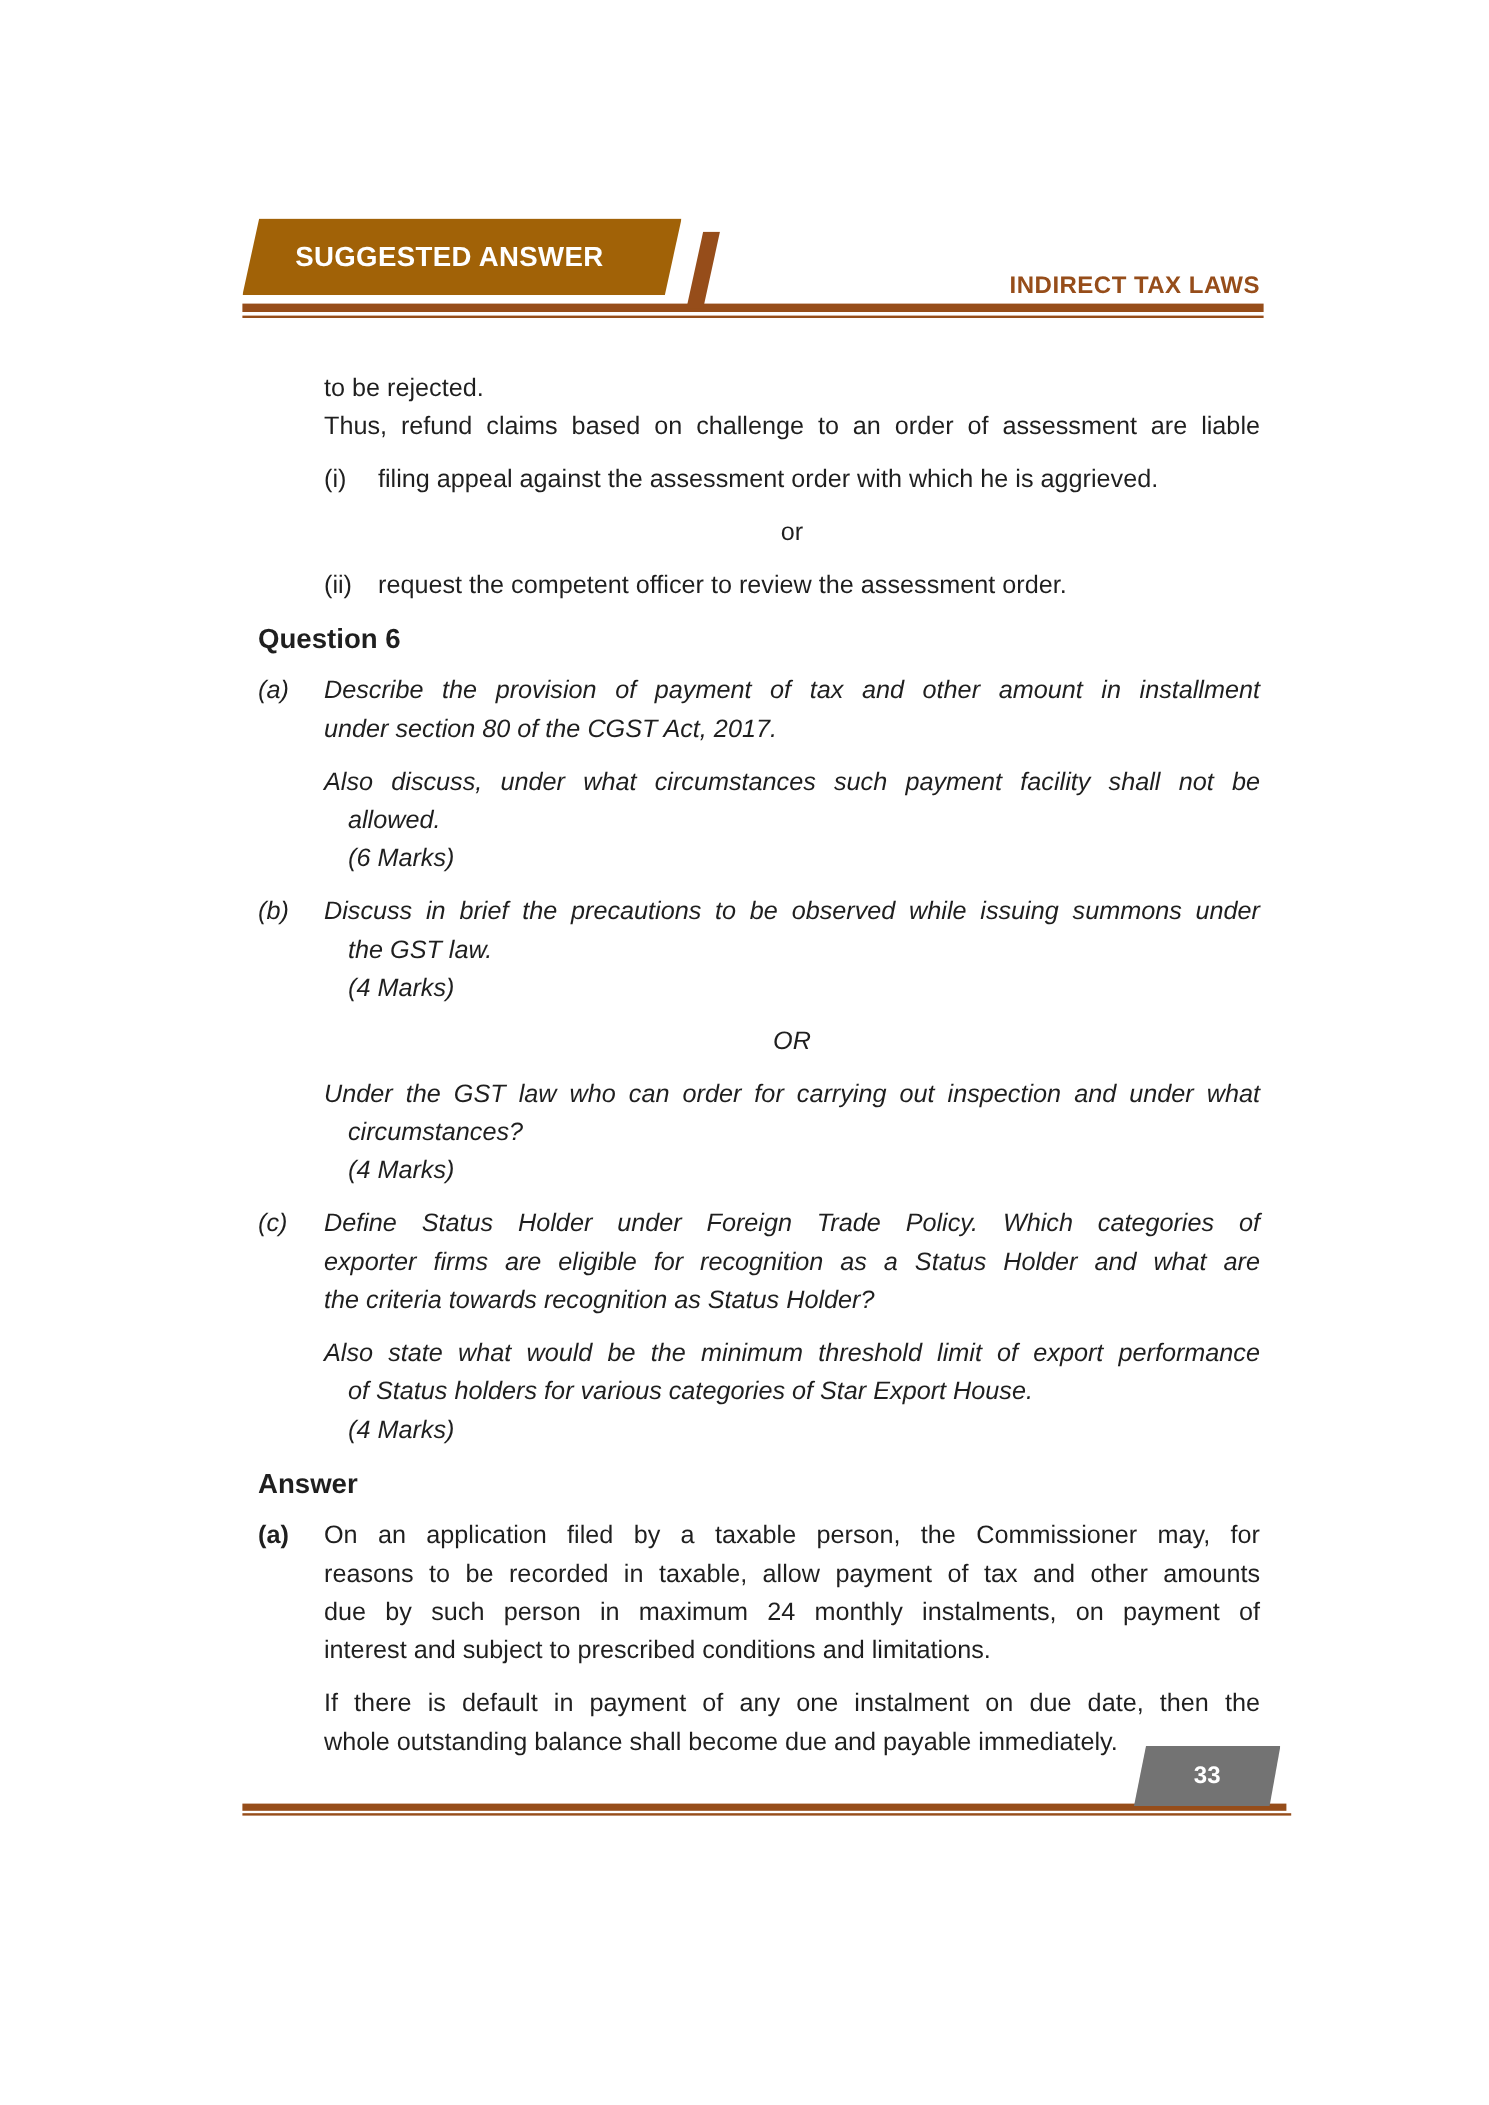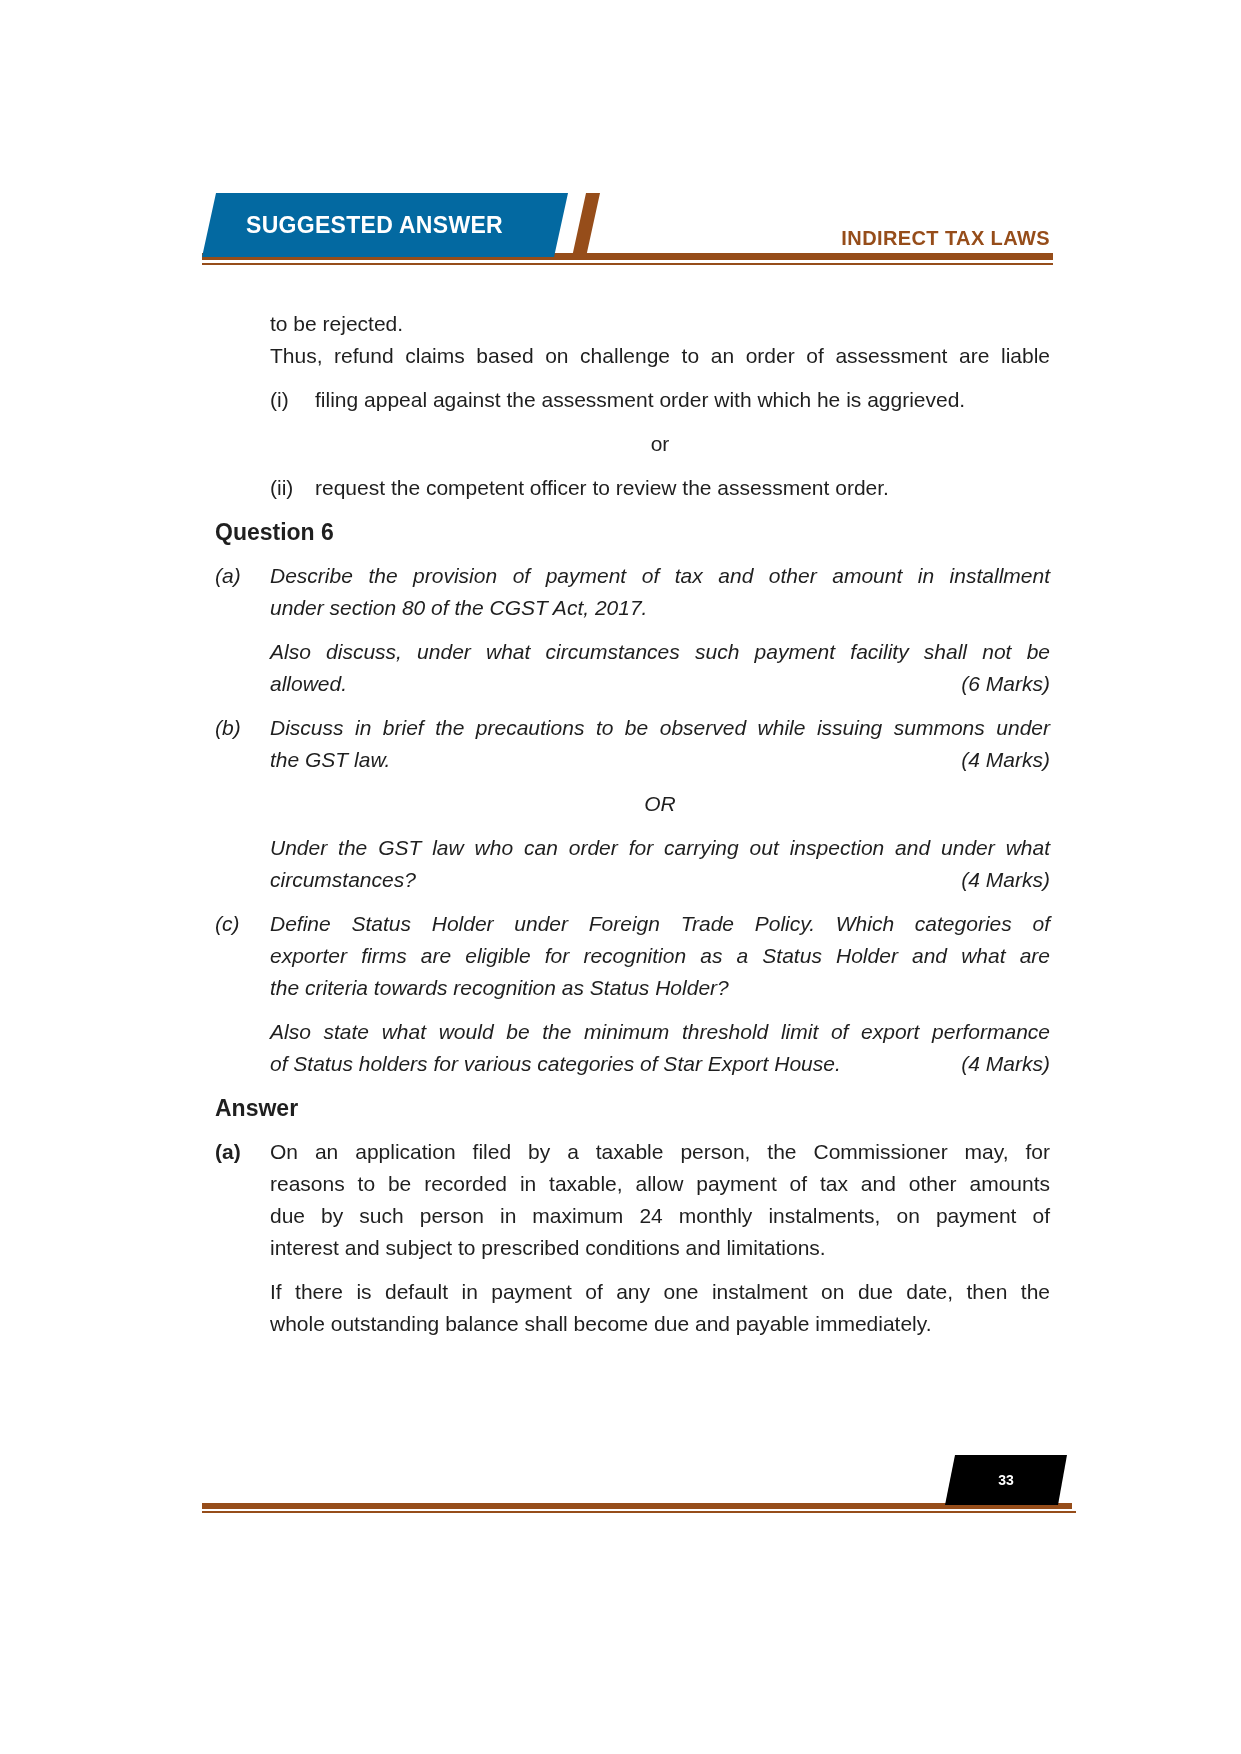--- a/index.html
+++ b/index.html
@@ -6,22 +6,22 @@
   .page {
     position:relative; width:1241px; height:1754px; margin:0 auto;
     background:#ffffff; overflow:hidden;
     font-family:"Liberation Sans","DejaVu Sans",sans-serif;
     color:#1f1f1f;
   }
   
   .hrule-thick { position:absolute; left:202px; top:253px; width:851px; height:7px; background:#964d1a; }
   .hrule-thin  { position:absolute; left:202px; top:263px; width:851px; height:2px; background:#964d1a; }
   .banner {
-    position:absolute; left:202px; top:193px; width:366px; height:64px;
-    background:#0369a1;
+    position:absolute; left:202px; top:182px; width:366px; height:64px;
+    background:#a16207;
     clip-path:polygon(14px 0, 366px 0, 352px 100%, 0 100%);
   }
   .banner-label {
     position:absolute; left:44px; top:0; height:64px; line-height:64px;
     color:#ffffff; font-weight:bold; font-size:23px; letter-spacing:0.3px;
     white-space:nowrap;
   }
   .accent-band {
     position:absolute; left:572px; top:193px; width:28px; height:64px;
     background:#964d1a;
@@ -41,31 +41,31 @@
   .it { font-style:italic; }
   .item { display:flex; }
   .item.lvl0 { margin-left:0; }
   .item.lvl0 > .label { flex:0 0 55px; }
   .item.lvl1 { margin-left:55px; }
   .item.lvl1 > .label { flex:0 0 45px; }
   .itext { flex:1 1 auto; min-width:0; }
   .label.bold { font-weight:bold; }
   .line { text-align:left; }
   .jline { text-align:justify; text-align-last:justify; -moz-text-align-last:justify; }
-  .flexline { display:flex; justify-content:space-between; align-items:baseline; }
+  .flexline { display:flex; justify-content:space-between; align-items:baseline;flex-direction:column; }
   .marks { font-weight:normal; white-space:nowrap; margin-left:20px; }
   
   .frule-thick { position:absolute; left:202px; top:1503px; width:870px; height:6px; background:#964d1a; }
   .frule-thin  { position:absolute; left:202px; top:1511px; width:874px; height:2px; background:#964d1a; }
   .page-num-box {
     position:absolute; left:945px; top:1455px; width:122px; height:50px;
-    background:#000000;
+    background:#737373;
     clip-path:polygon(10px 0, 122px 0, 113px 100%, 0 100%);
     display:flex; align-items:center; justify-content:center;
-    color:#ffffff; font-weight:bold; font-size:14px;
+    color:#ffffff; font-weight:bold; font-size:20px;
   }
 </style>
 </head>
 <body>
 
 <div class="page">
 
   <div class="hrule-thick"></div>
   <div class="hrule-thin"></div>
 

